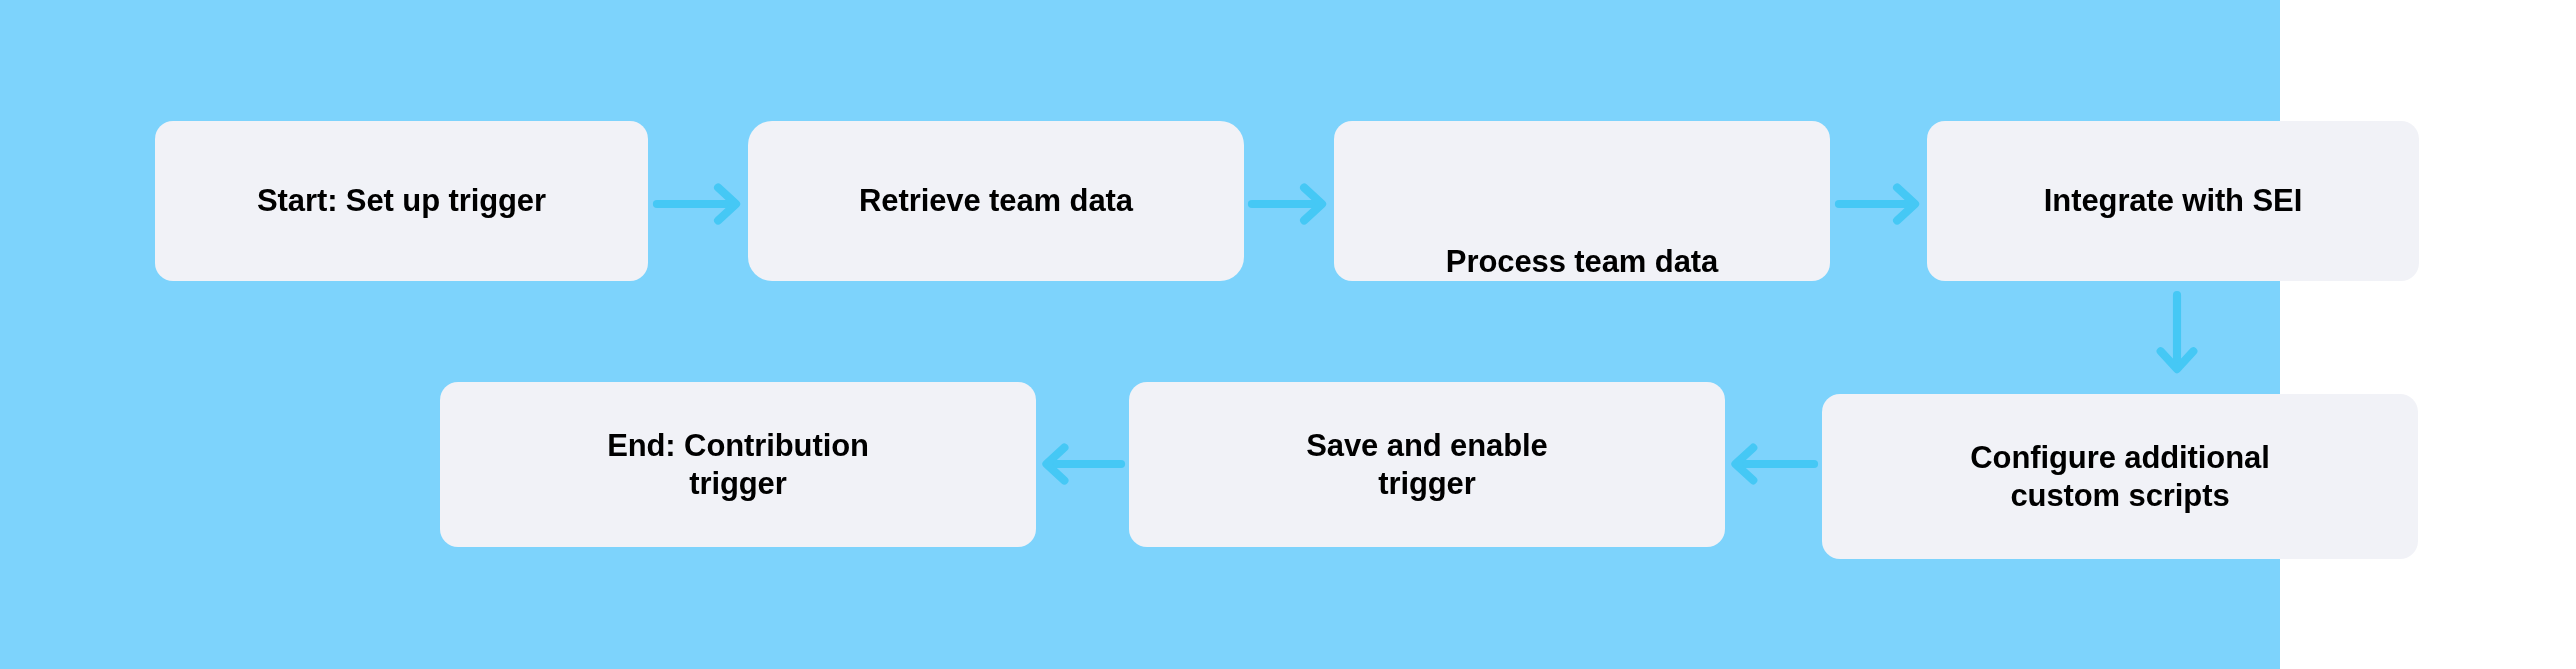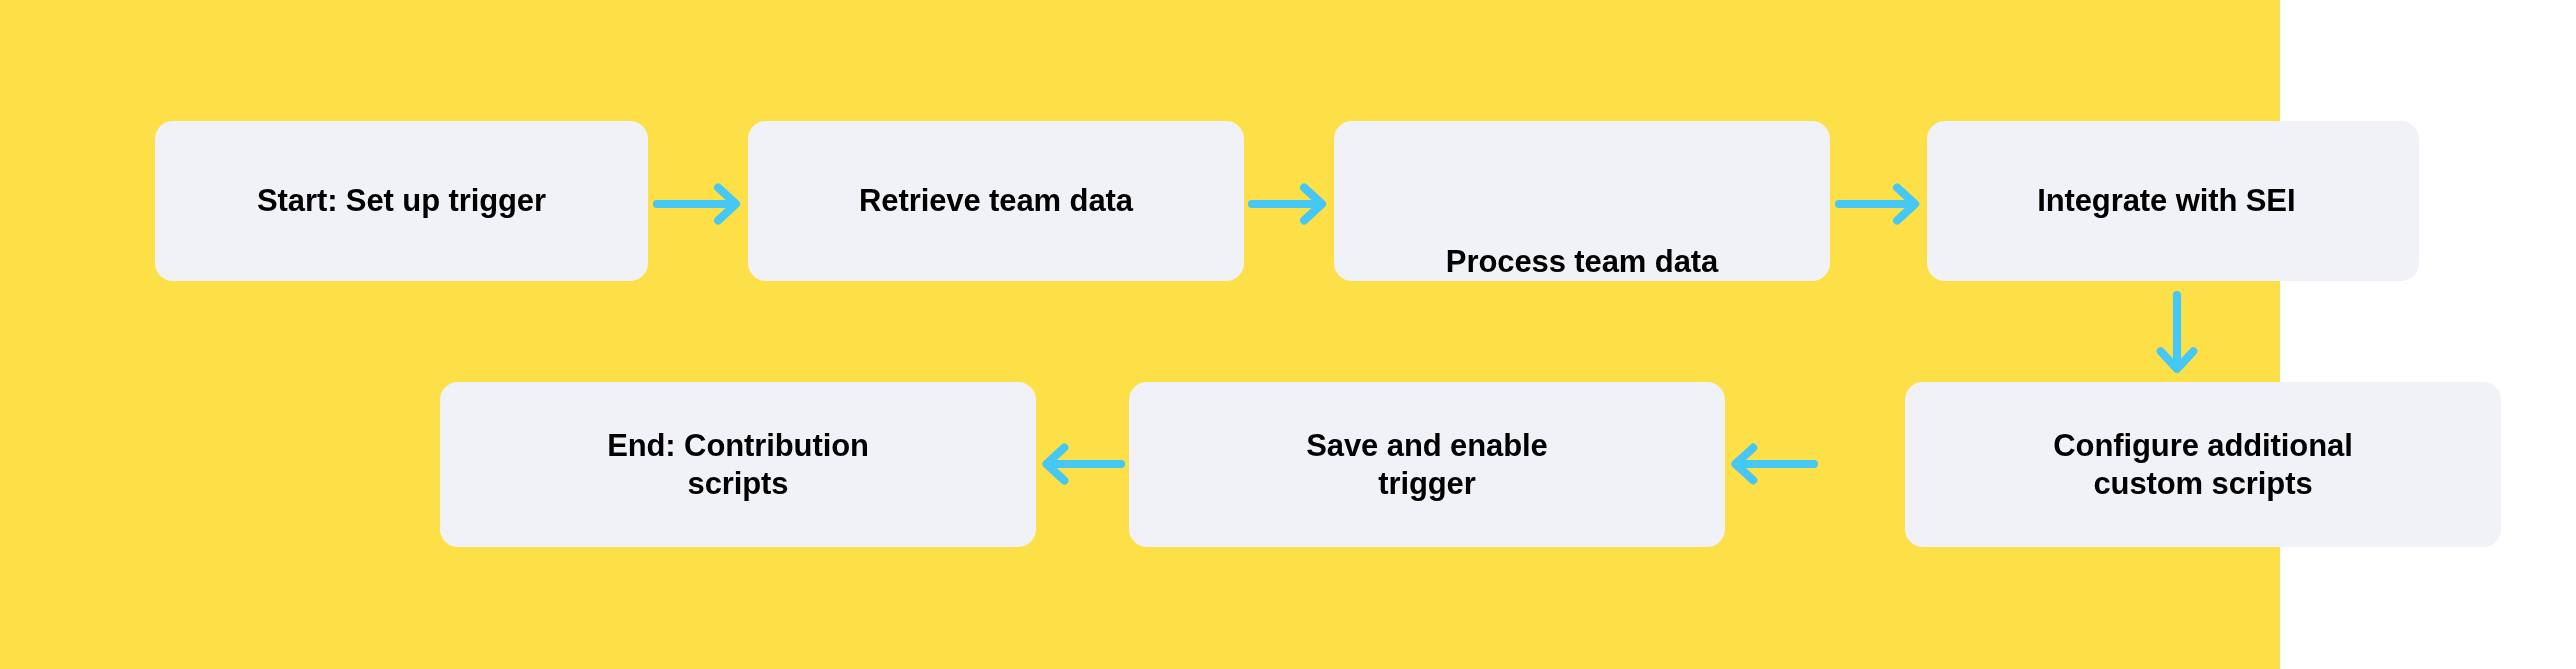--- a/index.html
+++ b/index.html
@@ -12,21 +12,21 @@
     height: 669px;
     background: #ffffff;
     font-family: "Liberation Sans", sans-serif;
     overflow: hidden;
   }
 
   #flowchart-canvas {
     position: relative;
     width: 2280px;
     height: 669px;
-    background: #fde047;
+    background: #7dd3fc;
   }
 
   
   .node {
     position: absolute;
     background: #F1F2F7;
     border-radius: 18px;
     display: flex;
     align-items: center;
     justify-content: center;
@@ -43,25 +43,25 @@
     letter-spacing: -0.1px;
     white-space: pre-line;
   }
 
   
   .row-top { top: 121px; height: 160px; }
   
   .row-bottom { top: 382px; height: 165px; }
 
   #node-start        { left: 155px;  width: 493px; }
-  #node-retrieve     { left: 748px; width: 496px; }
+  #node-retrieve     { left: 748px; width: 496px; border-radius: 24px; }
   #node-process      { left: 1334px; width: 496px; align-items: flex-end; }
-  #node-integrate    { left: 1927px; width: 492px; padding-left: 6px; }
+  #node-integrate    { left: 1927px; width: 492px; }
 
-  #node-configure    { left: 1905px; width: 596px; }
+  #node-configure    { left: 1822px; width: 596px; margin-top: 12px; }
   #node-save         { left: 1129px; width: 596px; }
   #node-end          { left: 440px;  width: 596px; }
 
   
   .edge {
     position: absolute;
   }
   .edge svg { display: block; overflow: visible; }
 
   
@@ -102,21 +102,21 @@
 custom scripts</span>
   </div>
 
   <div class="node row-bottom" id="node-save">
     <span class="node-label">Save and enable
 trigger</span>
   </div>
 
   <div class="node row-bottom" id="node-end">
     <span class="node-label">End: Contribution
-scripts</span>
+trigger</span>
   </div>
 
   <div class="edge" id="edge-start-retrieve">
     <svg width="88" height="42" viewBox="0 0 118 56" fill="none" aria-hidden="true">
       <path d="M4 28 H108" stroke="#45C8F5" stroke-width="11" stroke-linecap="round"></path>
       <path d="M86 6 L110 28 L86 50" stroke="#45C8F5" stroke-width="11" stroke-linecap="round" stroke-linejoin="round" fill="none"></path>
     </svg>
   </div>
 
   <div class="edge" id="edge-retrieve-process">

